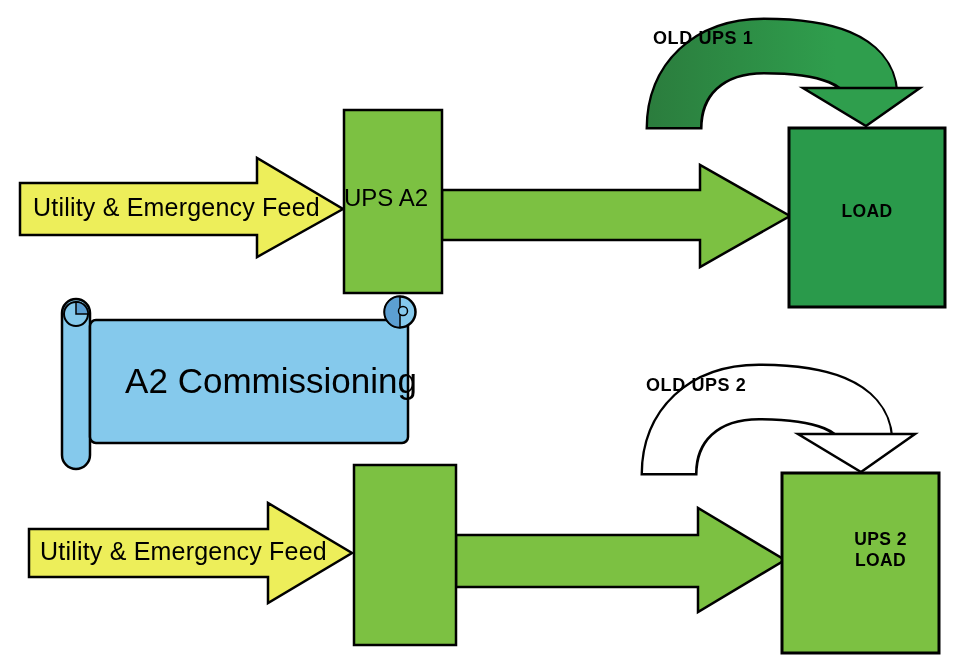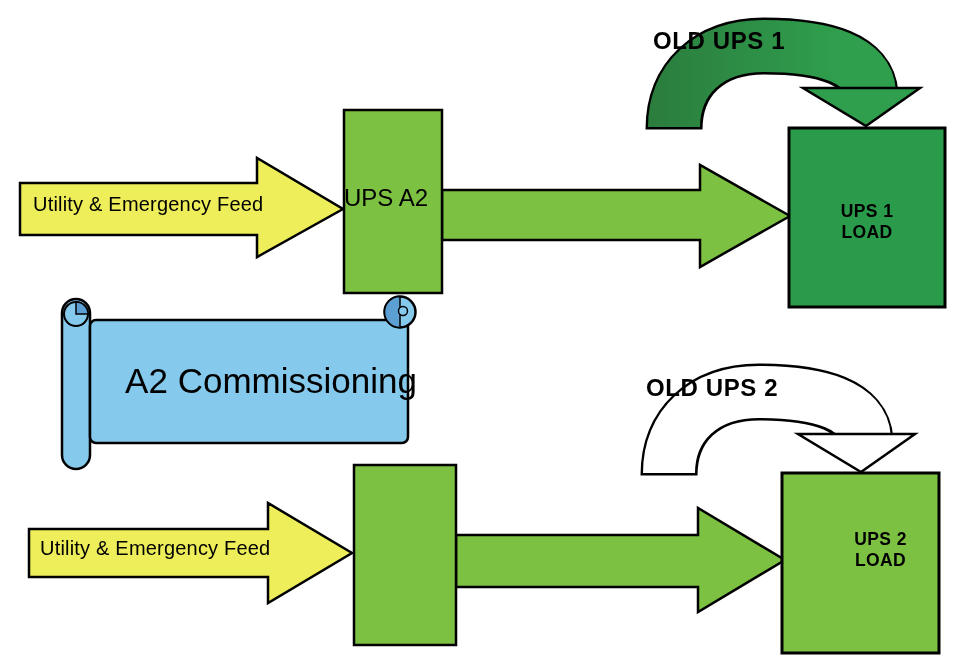--- a/index.html
+++ b/index.html
@@ -20,33 +20,33 @@
     left: 0;
     top: 0;
   }
   .label {
     position: absolute;
     color: #000000;
     white-space: nowrap;
     line-height: 1.12;
   }
   .feed-label {
-    font-size: 20px;
+    font-size: 25px;
     letter-spacing: 0.2px;
   }
   .ups-label {
     font-size: 24px;
     text-align: center;
   }
   .banner-label {
     font-size: 35px;
     text-align: center;
   }
   .old-ups-label {
-    font-size: 24px;
+    font-size: 18px;
     font-weight: bold;
     letter-spacing: 0.6px;
   }
   .load-label {
     font-size: 17.5px;
     font-weight: bold;
     text-align: center;
     line-height: 21px;
     letter-spacing: 0.4px;
   }
@@ -92,21 +92,20 @@
     <circle cx="403" cy="311" r="4.5" stroke="#000000" stroke-width="1.5" fill="#85C9EC"></circle>
   </svg>
 
   <div class="label old-ups-label" style="left:653px; top:28px;">OLD UPS 1</div>
 
   <div class="label feed-label" style="left:33px; top:193px;">Utility &amp; Emergency Feed</div>
 
   <div class="label ups-label" style="left:344px; top:185px; width:84px;">UPS A2</div>
 
   <div class="label load-label" style="left:789px; top:201px; width:156px;">
-    <div>UPS 1</div>
     <div>LOAD</div>
   </div>
 
   <div class="label banner-label" style="left:82px; top:361px; width:378px;">A2 Commissioning</div>
 
   <div class="label old-ups-label" style="left:646px; top:375px;">OLD UPS 2</div>
 
   <div class="label feed-label" style="left:40px; top:537px;">Utility &amp; Emergency Feed</div>
 
 

